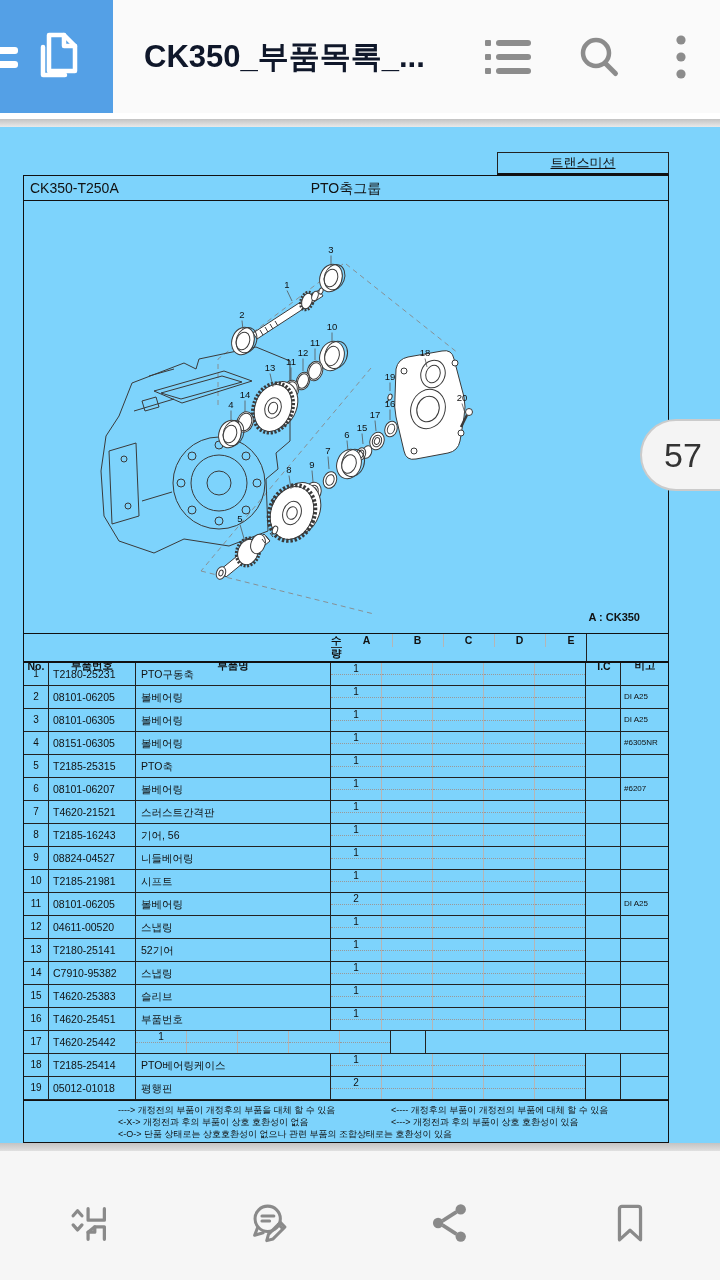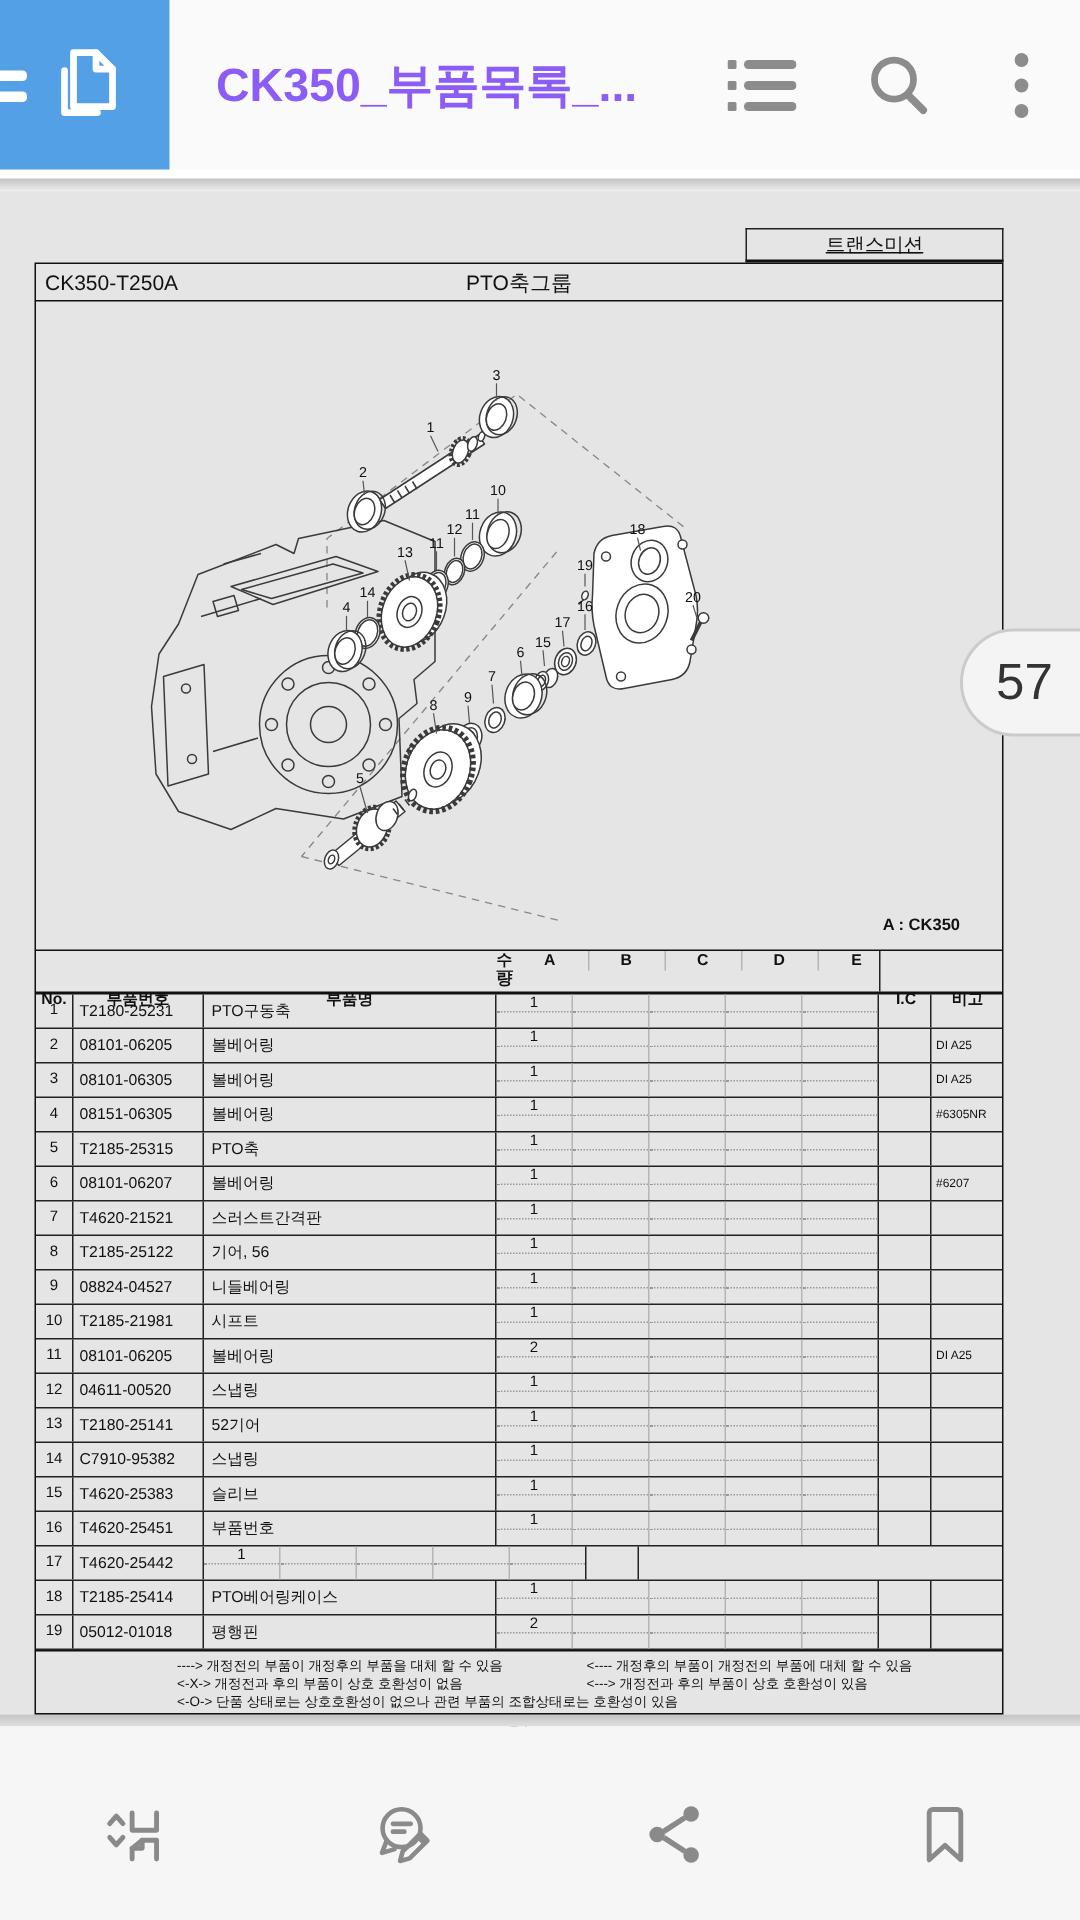--- a/index.html
+++ b/index.html
@@ -5,28 +5,28 @@
   html,body{margin:0;padding:0;}
   body{width:720px;height:1280px;position:relative;overflow:hidden;background:#ffffff;
        font-family:"Liberation Sans","DejaVu Sans",sans-serif;}
   
   .appbar{position:absolute;left:0;top:0;width:720px;height:113px;background:#fafafa;
           display:flex;align-items:center;}
   .blue-box{position:relative;width:113px;height:113px;background:#54a0e6;flex:0 0 113px;}
   .menu-bar{position:absolute;left:0;width:18px;height:7px;background:#ffffff;border-radius:0 3px 3px 0;}
   .mb1{top:47px;} .mb2{top:61px;}
   .doc-svg{position:absolute;left:35px;top:31px;}
-  .ab-title{flex:1;padding-left:31px;font-size:31px;font-weight:bold;color:#8b5cf6;
+  .ab-title{flex:1;padding-left:31px;font-size:31px;font-weight:bold;color:#0f172a;
             white-space:nowrap;overflow:hidden;}
   .abtn{display:flex;align-items:center;justify-content:center;}
   .b-list{margin-right:46px;} .b-search{margin-right:55px;} .b-dots{margin-right:34px;}
   .shadow-top{position:absolute;left:0;top:119px;width:720px;height:8px;
               background:linear-gradient(#c3c3c3,#e9e9e9);}
   
-  .viewer{position:absolute;left:0;top:127px;width:720px;height:1016px;background:#e5e5e5;}
+  .viewer{position:absolute;left:0;top:127px;width:720px;height:1016px;background:#7dd3fc;}
   
   .page{position:absolute;left:23px;top:25px;width:646px;color:#111;}
   .trans-tag{position:absolute;right:0;top:0;width:172px;height:23px;box-sizing:border-box;
              border:1px solid #222;border-bottom:2px solid #111;
              display:flex;align-items:center;justify-content:center;
              font-size:13px;text-decoration:underline;}
   .frame{margin-top:23px;border:1.5px solid #111;border-bottom-width:3px;box-sizing:content-box;}
   .title-row{position:relative;height:24px;border-bottom:1.5px solid #111;}
   .model{position:absolute;left:6px;top:4px;font-size:14px;}
   .group{position:absolute;left:0;right:0;top:4px;text-align:center;font-size:14px;}
@@ -536,21 +536,21 @@
               <div class="qv"></div>
             </div>
     <div class="c q qe">
               <div class="qv"></div>
             </div>
     <div class="c ic"></div>
     <div class="c rk"></div>
   </div>
           <div class="trow">
     <div class="c no">8</div>
-    <div class="c pn">T2185-25122</div>
+    <div class="c pn">T2185-16243</div>
     <div class="c nm">기어,  56</div>
     <div class="c q">
               <div class="qv">1</div>
             </div>
     <div class="c q">
               <div class="qv"></div>
             </div>
     <div class="c q">
               <div class="qv"></div>
             </div>

